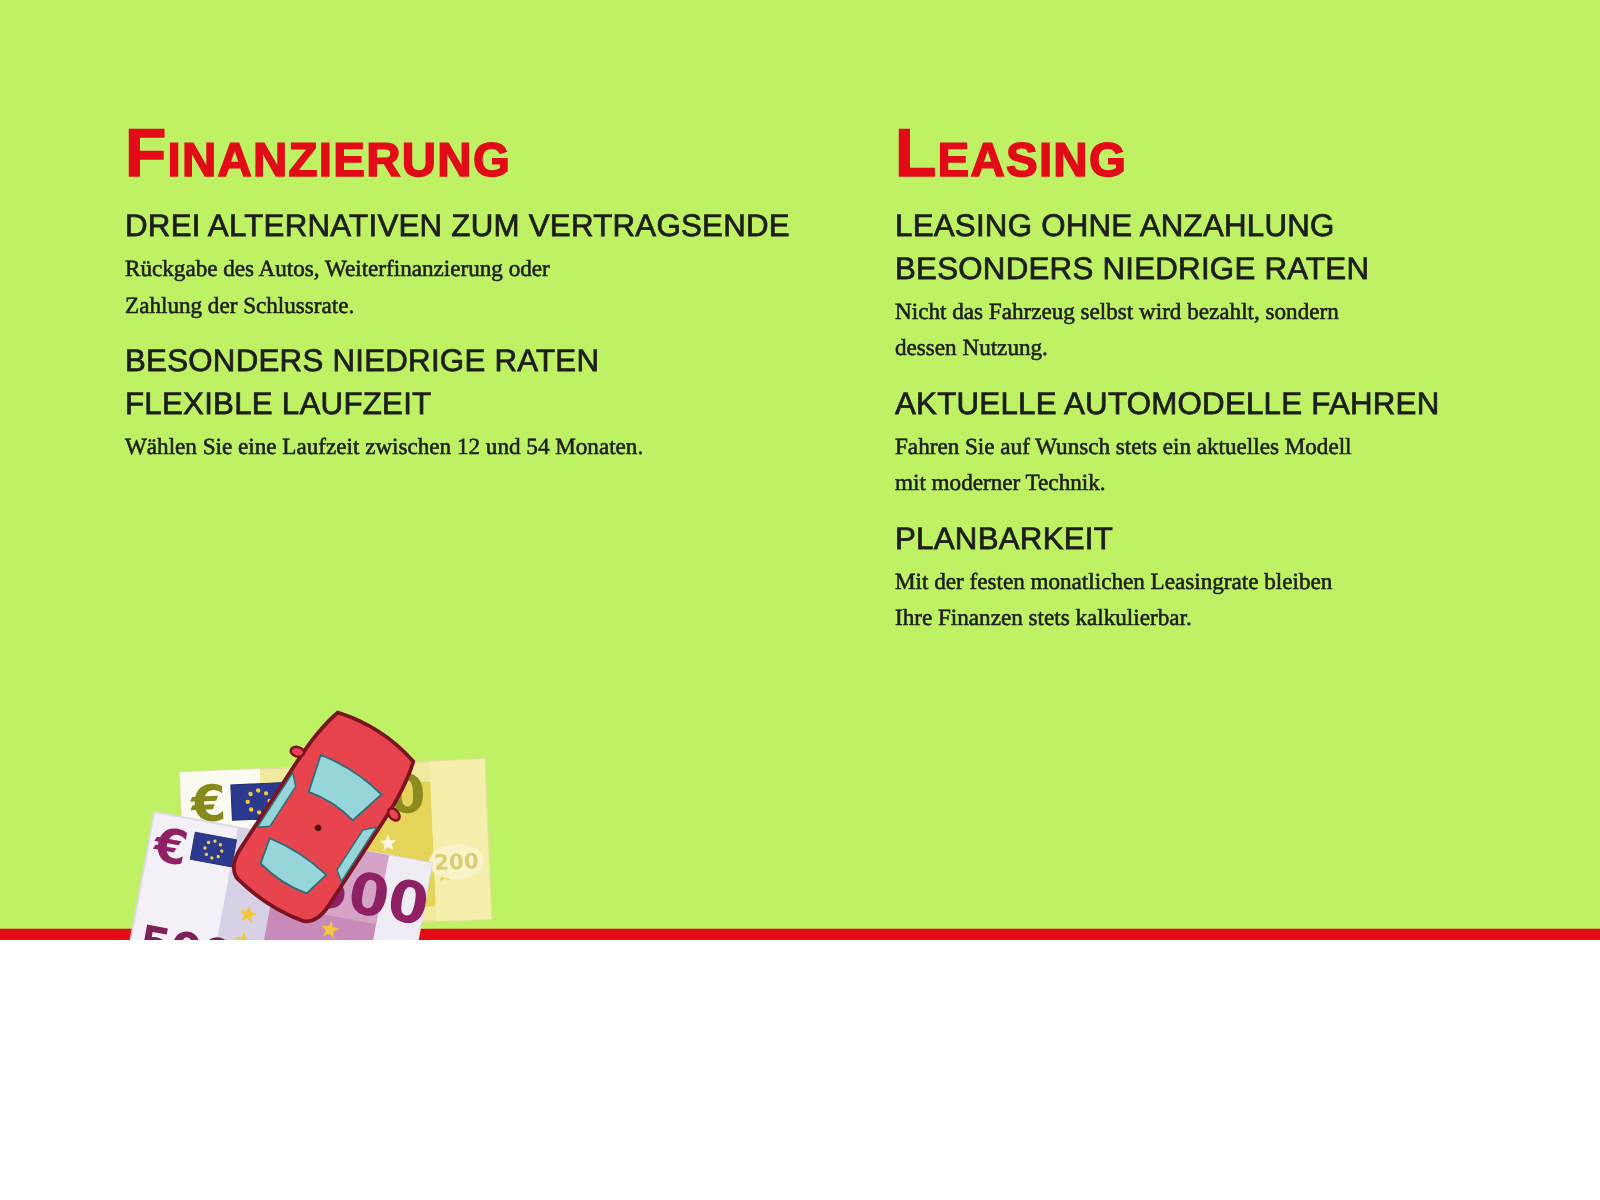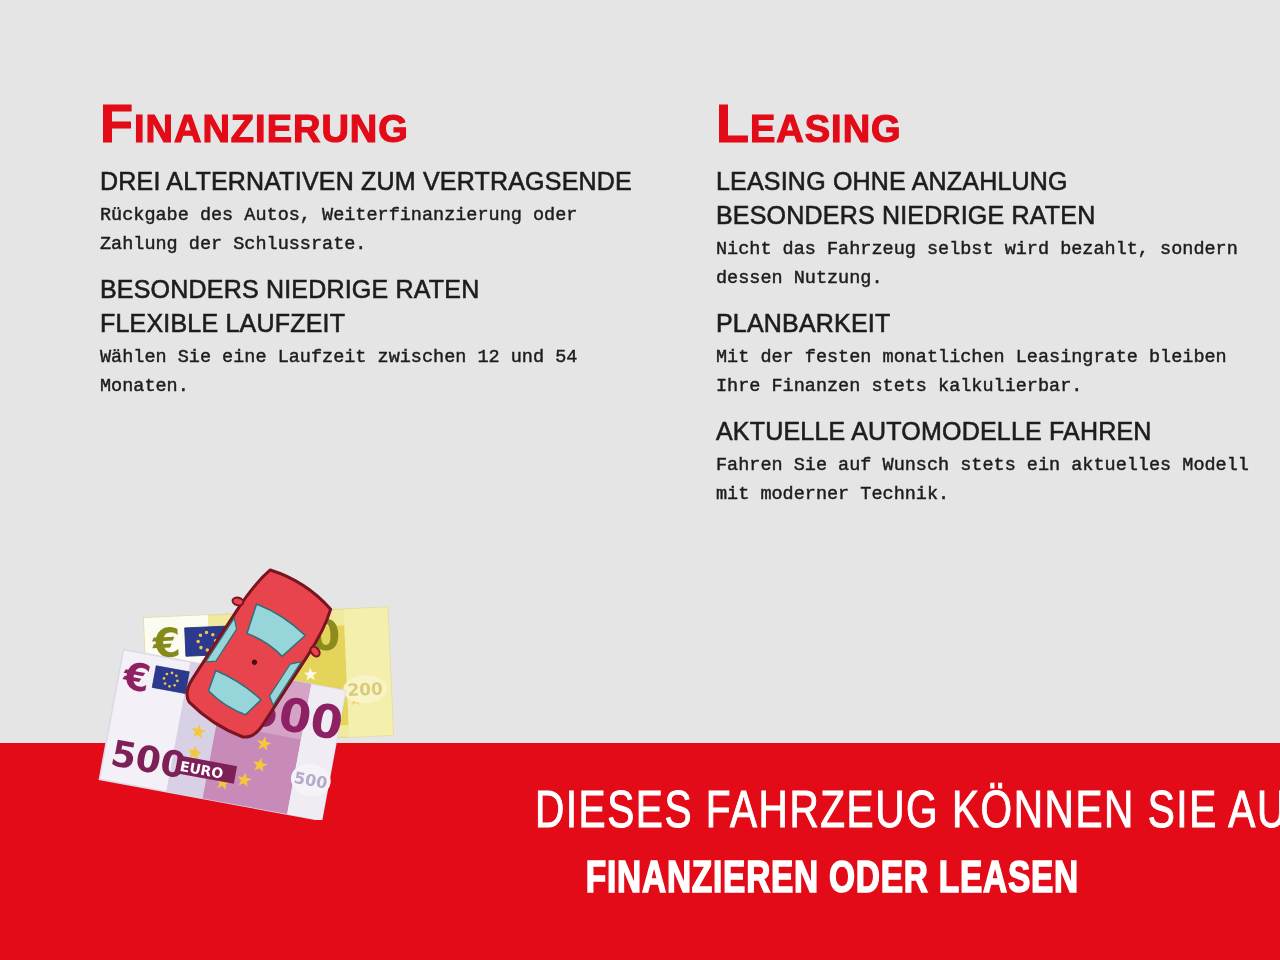--- a/index.html
+++ b/index.html
@@ -1,18 +1,18 @@
 <!DOCTYPE html>
 <html lang="de"><head>
 <meta charset="utf-8">
 <style>
   * { margin:0; padding:0; box-sizing:border-box; }
   html,body { width:1280px; height:960px; }
   body { font-family:"Liberation Sans", sans-serif; background:#ffffff; }
-  .page { position:relative; width:1280px; height:960px; background:#e5e5e5; overflow:hidden; }
+  .page { position:relative; width:1280px; height:752px; background:#bef264; overflow:hidden; }
 
   
   .col { position:absolute; top:100px; }
   .col-left  { left:100px; width:575px; }
   .col-right { left:716px; width:545px; }
 
   .col-title {
     font-family:"Liberation Sans", sans-serif;
     font-variant:small-caps;
     font-weight:bold;
@@ -25,21 +25,21 @@
   .section h2 {
     font-family:"Liberation Sans", sans-serif;
     font-weight:normal;
     font-size:25px; line-height:26px;
     letter-spacing:0.2px;
     color:#1d1d1b;
     -webkit-text-stroke:0.6px #1d1d1b;
     margin:0 0 8px 0;
   }
   .section p {
-    font-family:Liberation Mono, monospace;
+    font-family:Liberation Serif, serif;
     font-size:18.5px; line-height:28.5px;
     color:#1d1d1b;
     -webkit-text-stroke:0.45px #1d1d1b;
     white-space:pre-line;
     margin:0 0 17px 0;
   }
 
   
   .banner {
     position:absolute; left:0; top:743px; width:1280px; height:217px;
@@ -88,28 +88,28 @@
 
     <div class="section">
       <h2>LEASING OHNE ANZAHLUNG</h2>
     </div>
     <div class="section">
       <h2>BESONDERS NIEDRIGE RATEN</h2>
       <p>Nicht das Fahrzeug selbst wird bezahlt, sondern
 dessen Nutzung.</p>
     </div>
     <div class="section">
+      <h2>AKTUELLE AUTOMODELLE FAHREN</h2>
+      <p>Fahren Sie auf Wunsch stets ein aktuelles Modell
+mit moderner Technik.</p>
+    </div>
+    <div class="section">
       <h2>PLANBARKEIT</h2>
       <p>Mit der festen monatlichen Leasingrate bleiben
 Ihre Finanzen stets kalkulierbar.</p>
-    </div>
-    <div class="section">
-      <h2>AKTUELLE AUTOMODELLE FAHREN</h2>
-      <p>Fahren Sie auf Wunsch stets ein aktuelles Modell
-mit moderner Technik.</p>
     </div>
   </div>
 
   <div class="banner">
     <div class="banner-copy">
       <div class="banner-line1"><span>DIESES FAHRZEUG KÖNNEN SIE AUCH</span></div>
       <div class="banner-line2"><span>FINANZIEREN ODER LEASEN</span></div>
     </div>
   </div>
 

